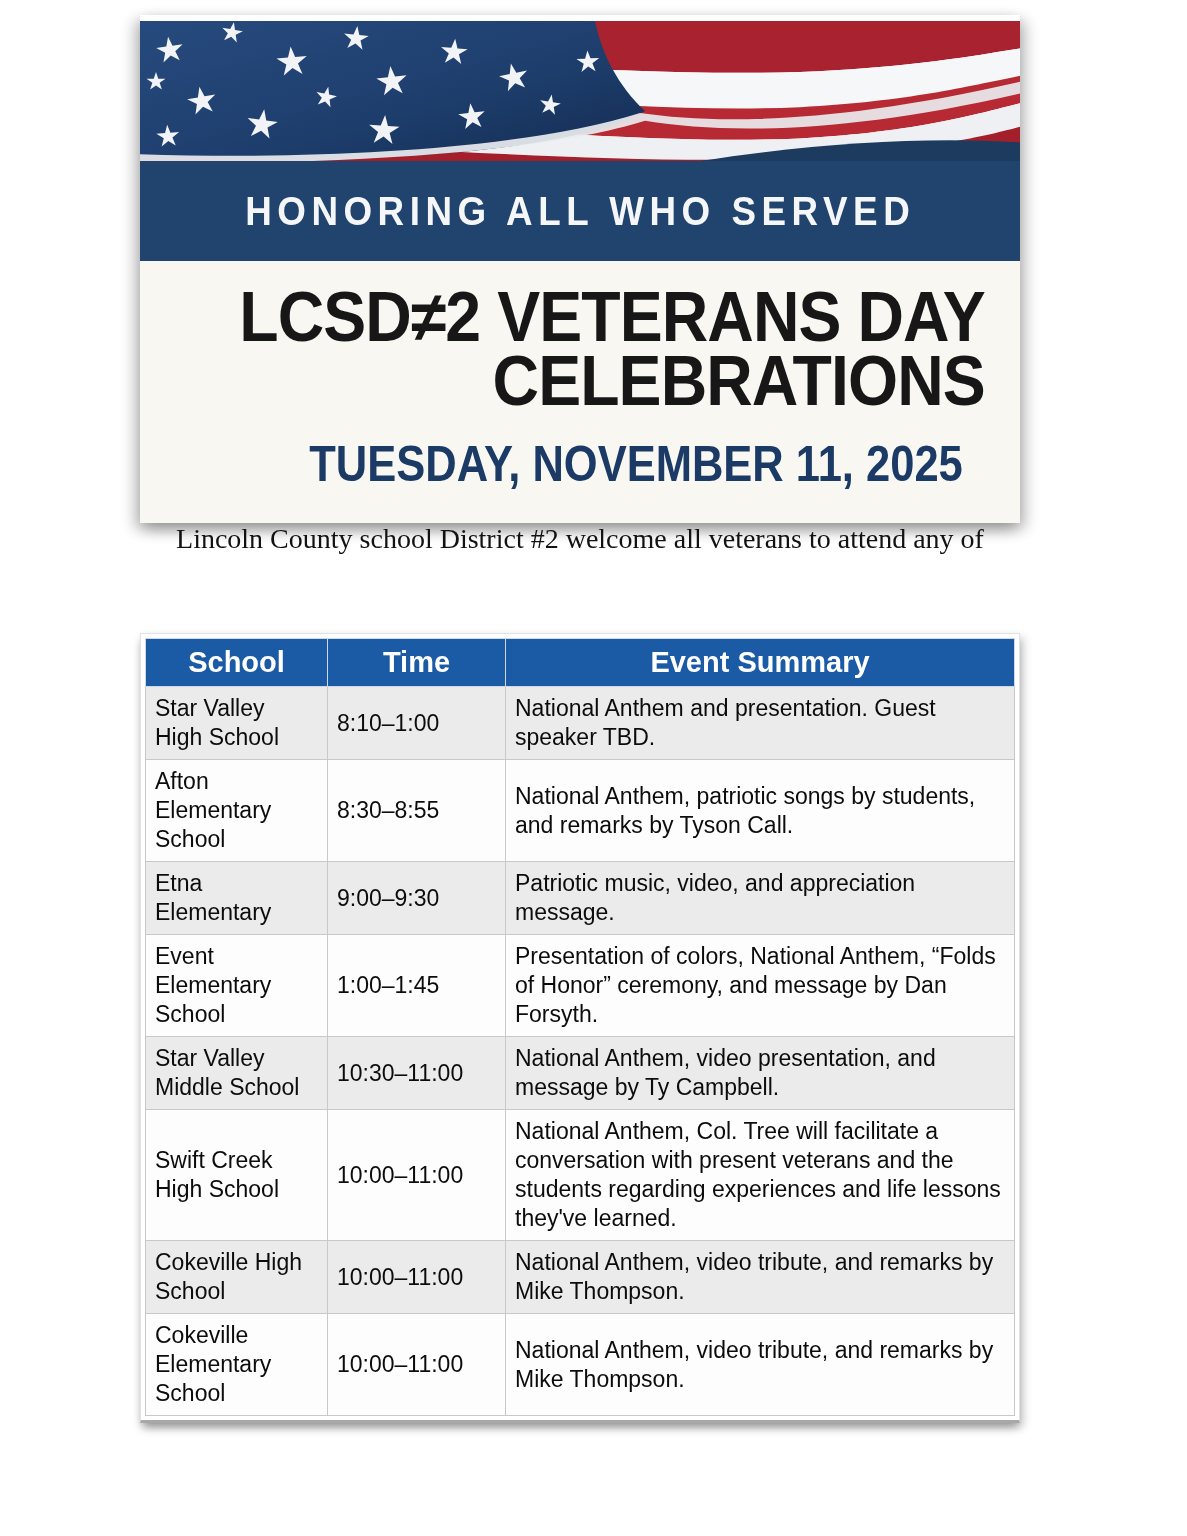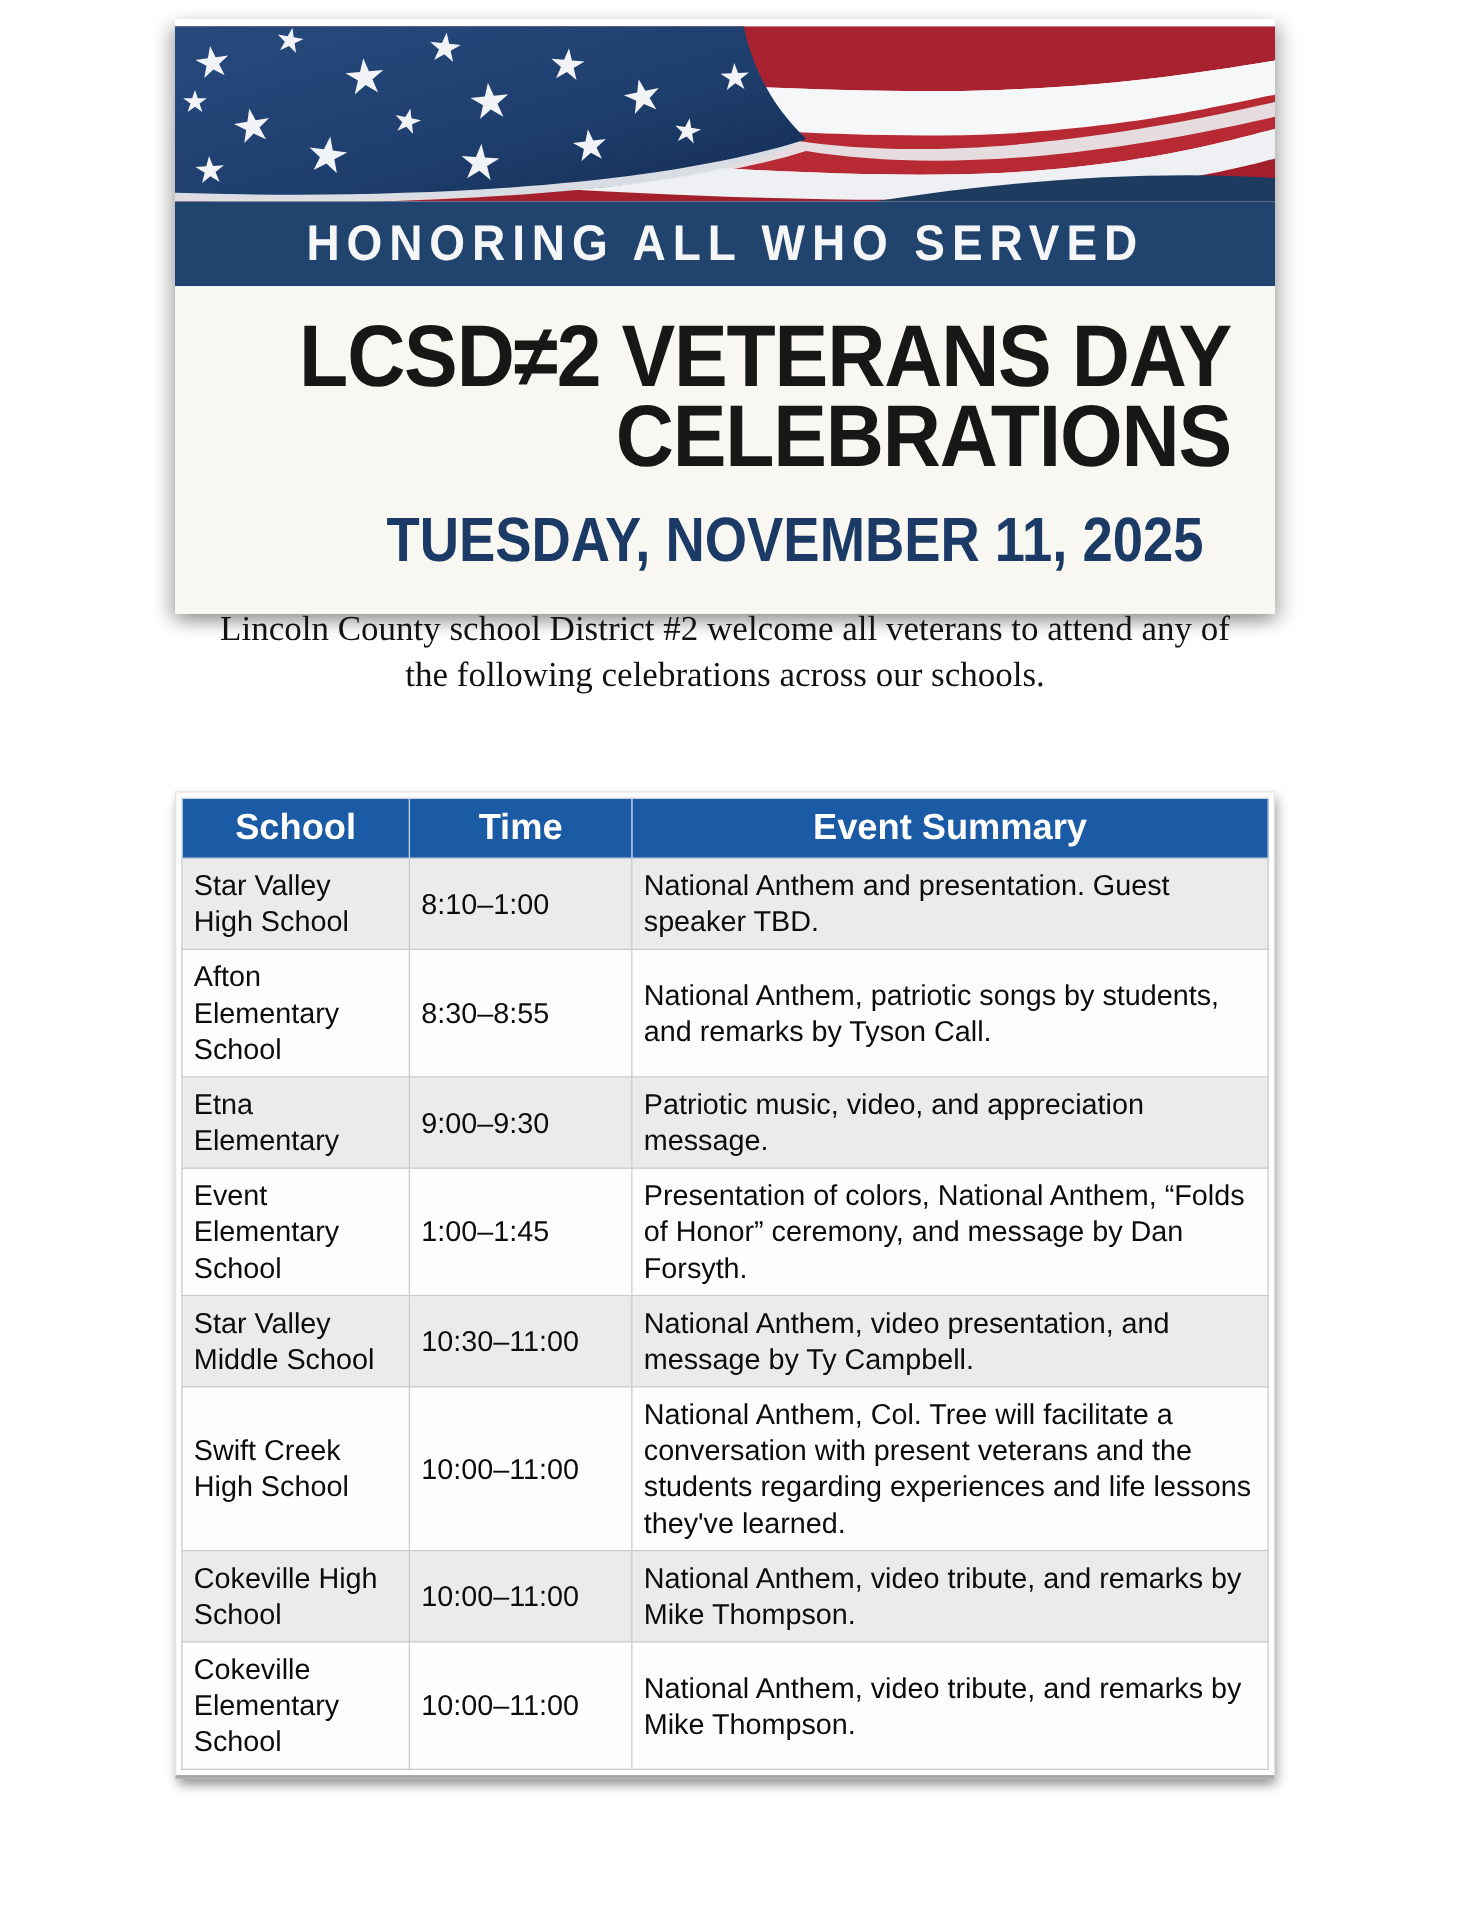--- a/index.html
+++ b/index.html
@@ -12,41 +12,41 @@
 
   
   .flyer-card{
     position:absolute;left:140px;top:15px;width:880px;
     background:#ffffff;
     box-shadow:0 6px 14px rgba(0,0,0,.28), -8px 6px 14px rgba(0,0,0,.12), 8px 6px 14px rgba(0,0,0,.12);
   }
   .flag{display:block;width:880px;height:140px;margin-top:6px;}
   .flag svg{display:block;width:100%;height:100%;}
   .banner{
-    height:68px;background:#20446e;display:flex;align-items:center;justify-content:center;
+    height:100px;background:#20446e;display:flex;align-items:center;justify-content:center;
   }
   .banner span{
     color:#f5f6f8;font-weight:bold;font-size:40px;letter-spacing:6px;white-space:nowrap;
     transform:scaleX(0.92);
   }
   .title-block{
     background:#f8f7f2;text-align:right;padding:24px 0 34px 0;
   }
   .flyer-title{
     color:#171717;font-weight:bold;font-size:70px;line-height:64px;letter-spacing:-1px;
     white-space:nowrap;transform:scaleX(0.92);margin:0 auto;
   }
   .flyer-date{
     margin-top:26px;color:#1c3a66;font-weight:bold;font-size:50px;line-height:50px;
     letter-spacing:0px;white-space:nowrap;transform:scaleX(0.87);
   }
 
   
   .intro{
-    position:absolute;left:140px;top:485px;width:880px;margin:0;
+    position:absolute;left:140px;top:520px;width:880px;margin:0;
     font-family:"Liberation Serif", serif;
     font-size:28px;line-height:37px;color:#121212;text-align:center;
   }
   .intro span{white-space:nowrap;}
 
   
   .table-wrap{
     position:absolute;left:140px;top:633px;width:870px;
     background:#ffffff;padding:4px;
     border:1px solid #e2e2e2;border-bottom:3px solid #a8a8a8;
@@ -131,21 +131,21 @@
 
     <div class="title-block">
       <div class="flyer-title">LCSD≠2 VETERANS DAY</div>
       <div class="flyer-title">CELEBRATIONS</div>
       <div class="flyer-date">TUESDAY, NOVEMBER 11, 2025</div>
     </div>
   </div>
 
   <p class="intro">
     <span>Lincoln County school District #2 welcome all veterans to attend any of</span><br>
-    <span>the following celebrations across our schools.</span><br>
+    <br>
   </p>
 
   <div class="table-wrap">
     <table>
       <colgroup>
         <col class="c-school">
           <col class="c-time">
           <col class="c-summary">
       </colgroup>
       <thead>

